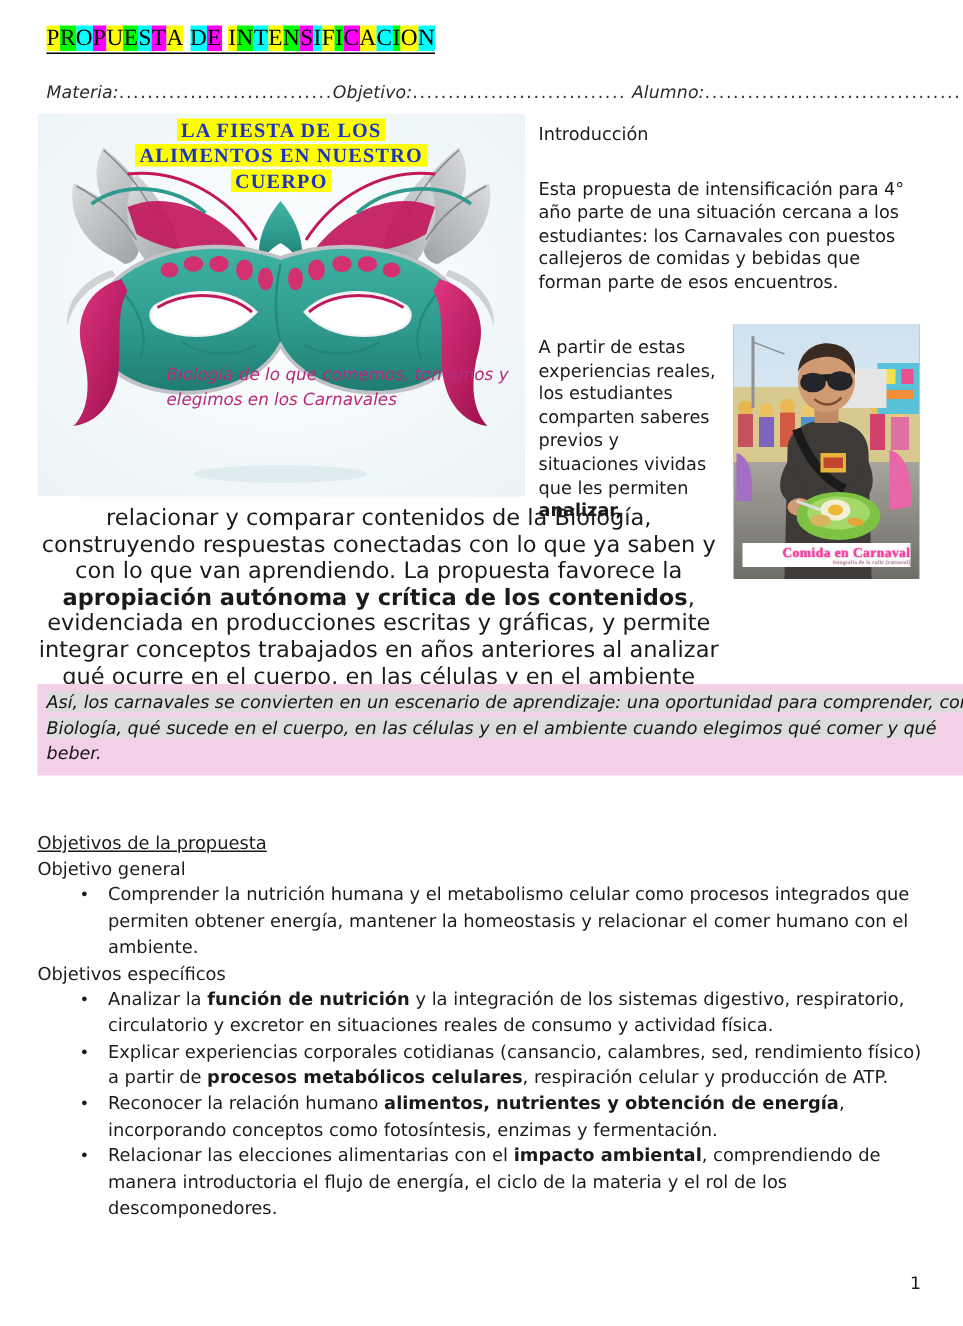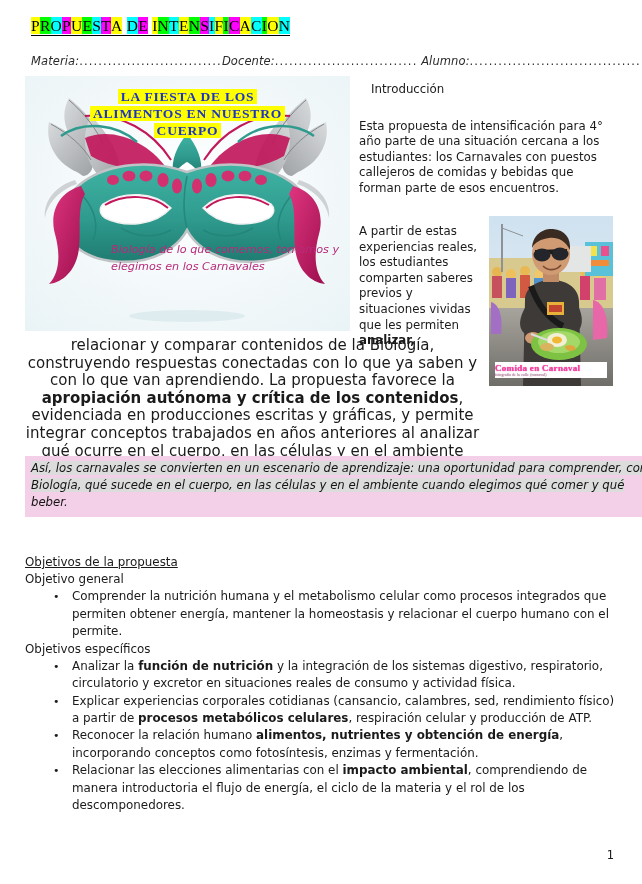--- a/index.html
+++ b/index.html
@@ -51,21 +51,21 @@
   .mask-figure{
     position:absolute;
     left:25px; top:76px;
     width:325px; height:255px;
     background:linear-gradient(160deg,#ffffff 0%,#fbfdfe 45%,#eef6f8 100%);
     overflow:hidden;
   }
   .mask-svg{position:absolute;left:0;top:0;}
   .mask-heading{
     position:absolute;
-    left:0; right:0; top:12px;
+    left:0; right:0; top:2px;
     text-align:center;
     font-family:"Liberation Serif","DejaVu Serif",serif;
     font-weight:700;
     font-size:13.5px;
     line-height:17px;
     color:#1b34c4;
     letter-spacing:0.8px;
     z-index:6;
   }
   .mask-heading span{
@@ -88,21 +88,21 @@
 
   
   .intro-col{
     position:absolute;
     left:359px; top:82px;
     width:258px;
     font-size:11.8px;
     line-height:15.6px;
     color:#1a1a1a;
   }
-  .intro-col .h{ margin-bottom:13px;margin-left:12px; }
+  .intro-col .h{ margin-bottom:13px; }
   .intro-p1{ margin-bottom:14px;margin-top:21px; }
   .intro-col2{
     position:absolute;
     left:359px; top:224px;
     width:122px;
     font-size:11.8px;
     line-height:15.6px;
     color:#1a1a1a;
   }
 
@@ -112,21 +112,21 @@
     left:489px; top:216px;
     width:124px; height:170px;
     overflow:hidden;
     background:#8c8d86;
   }
   .photo svg{display:block;}
   .photo-caption{
     position:absolute;
     left:6px; bottom:8px;
     right:6px;
-    text-align:left;
+    text-align:right;
     background:#ffffff;
     color:#ff3fa4;
     font-family:"Liberation Serif","DejaVu Serif",serif;
     font-weight:700;
     font-size:9px;
     letter-spacing:0.3px;
     padding:1px 0 0;
     line-height:10px;
     text-shadow:0 0 1px #c0277d;
   }
@@ -205,21 +205,21 @@
   }
 </style>
 </head>
 <body>
 
 <div class="page">
 
   <div class="doc-title" id="doc-title"><span style="background: rgb(255, 255, 0);">P</span><span style="background: rgb(0, 255, 0);">R</span><span style="background: rgb(0, 255, 255);">O</span><span style="background: rgb(255, 0, 255);">P</span><span style="background: rgb(255, 255, 0);">U</span><span style="background: rgb(0, 255, 0);">E</span><span style="background: rgb(0, 255, 255);">S</span><span style="background: rgb(255, 0, 255);">T</span><span style="background: rgb(255, 255, 0);">A</span><span style="background: rgb(255, 255, 255);">&nbsp;</span><span style="background: rgb(0, 255, 255);">D</span><span style="background: rgb(255, 0, 255);">E</span><span style="background: rgb(255, 255, 255);">&nbsp;</span><span style="background: rgb(255, 255, 0);">I</span><span style="background: rgb(0, 255, 0);">N</span><span style="background: rgb(0, 255, 255);">T</span><span style="background: rgb(255, 255, 0);">E</span><span style="background: rgb(0, 255, 0);">N</span><span style="background: rgb(255, 0, 255);">S</span><span style="background: rgb(0, 255, 255);">I</span><span style="background: rgb(255, 255, 0);">F</span><span style="background: rgb(0, 255, 0);">I</span><span style="background: rgb(255, 0, 255);">C</span><span style="background: rgb(255, 255, 0);">A</span><span style="background: rgb(0, 255, 255);">C</span><span style="background: rgb(0, 255, 0);">I</span><span style="background: rgb(255, 255, 0);">O</span><span style="background: rgb(0, 255, 255);">N</span></div>
 
   <div class="fields-line">
-    <span>Materia:</span><span class="dots">..............................</span><span>Docente:</span><span class="dots">..............................</span>&nbsp;<span>Alumno:</span><span class="dots">.......................................................</span>
+    <span>Materia:</span><span class="dots">..............................</span><span>Objetivo:</span><span class="dots">..............................</span>&nbsp;<span>Alumno:</span><span class="dots">.......................................................</span>
   </div>
 
   <div class="mask-figure">
     <svg class="mask-svg" width="325" height="255" viewBox="0 0 325 255">
       <defs>
         <linearGradient id="tealg" x1="0" y1="0" x2="0" y2="1">
           <stop offset="0%" stop-color="#3fb3a3"></stop>
           <stop offset="55%" stop-color="#2f9b8e"></stop>
           <stop offset="100%" stop-color="#1f7c72"></stop>
         </linearGradient>
@@ -422,21 +422,21 @@
 
   <div class="callout">
     <span class="hl">Así, los carnavales se convierten en un escenario de aprendizaje: una oportunidad para comprender, con Biología, qué sucede en el cuerpo, en las células y en el ambiente cuando elegimos qué comer y qué</span>
     <span>beber.</span>
   </div>
 
   <div class="sec obj-top">
     <div class="obj-line sec-h-underline">Objetivos de la propuesta</div>
     <div class="obj-line">Objetivo general</div>
     <ul class="bullets">
-      <li>Comprender la nutrición humana y el metabolismo celular como procesos integrados que permiten obtener energía, mantener la homeostasis y relacionar el cuerpo humano con el permite.</li>
+      <li>Comprender la nutrición humana y el metabolismo celular como procesos integrados que permiten obtener energía, mantener la homeostasis y relacionar el comer humano con el ambiente.</li>
     </ul>
     <div class="obj-line">Objetivos específicos</div>
     <ul class="bullets" id="spec-list">
         <li><span>Analizar la </span><b>función de nutrición</b><span> y la integración de los sistemas digestivo, respiratorio, circulatorio y excretor en situaciones reales de consumo y actividad física.</span></li>
         <li><span>Explicar experiencias corporales cotidianas (cansancio, calambres, sed, rendimiento físico) a partir de </span><b>procesos metabólicos celulares</b><span>, respiración celular y producción de ATP.</span></li>
         <li><span>Reconocer la relación humano </span><b>alimentos, nutrientes y obtención de energía</b><span>, incorporando conceptos como fotosíntesis, enzimas y fermentación.</span></li>
         <li><span>Relacionar las elecciones alimentarias con el </span><b>impacto ambiental</b><span>, comprendiendo de manera introductoria el flujo de energía, el ciclo de la materia y el rol de los descomponedores.</span></li>
       </ul>
   </div>
 

